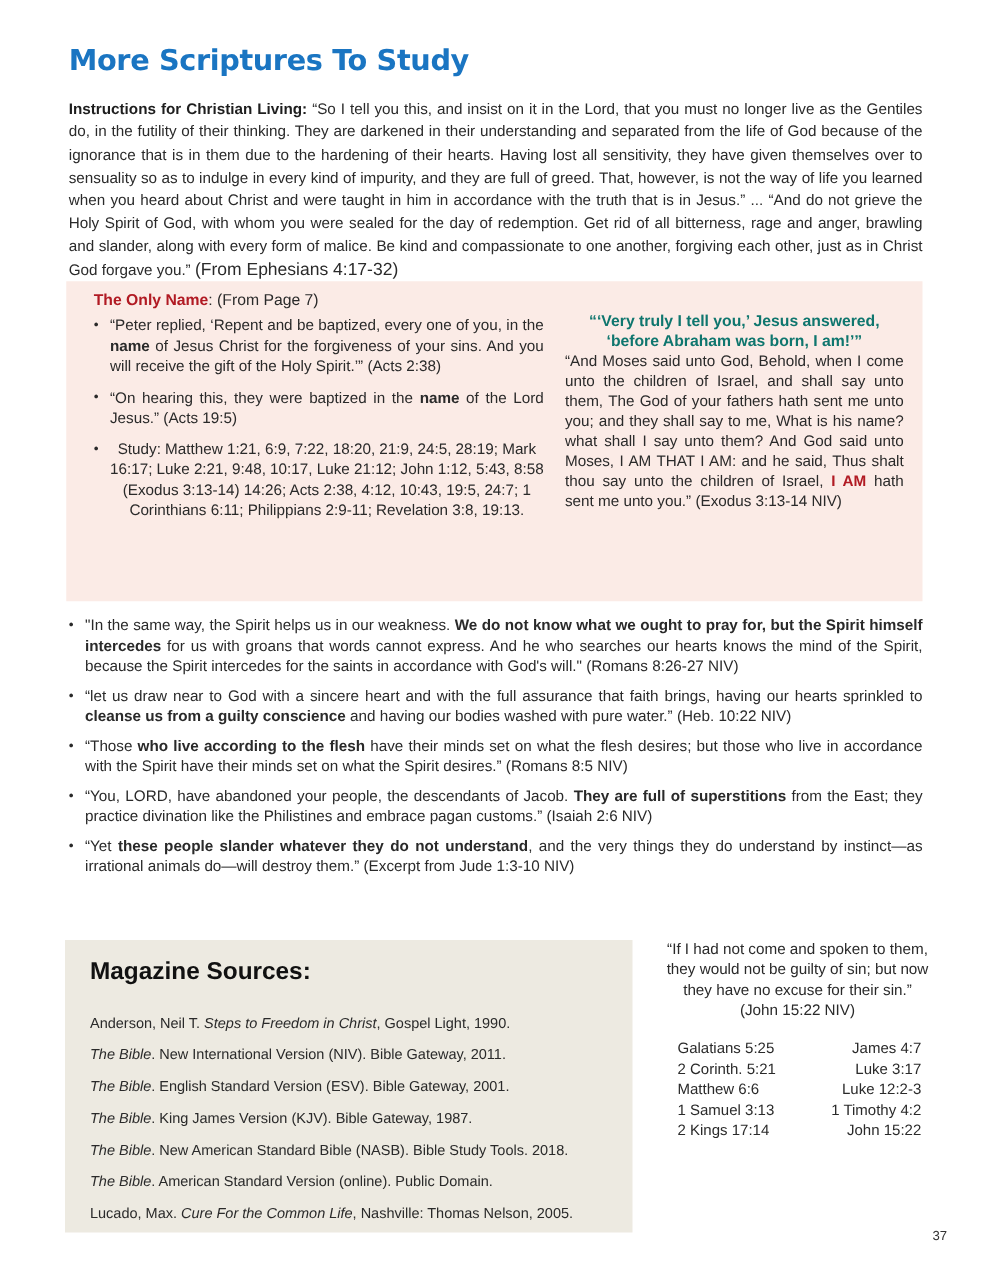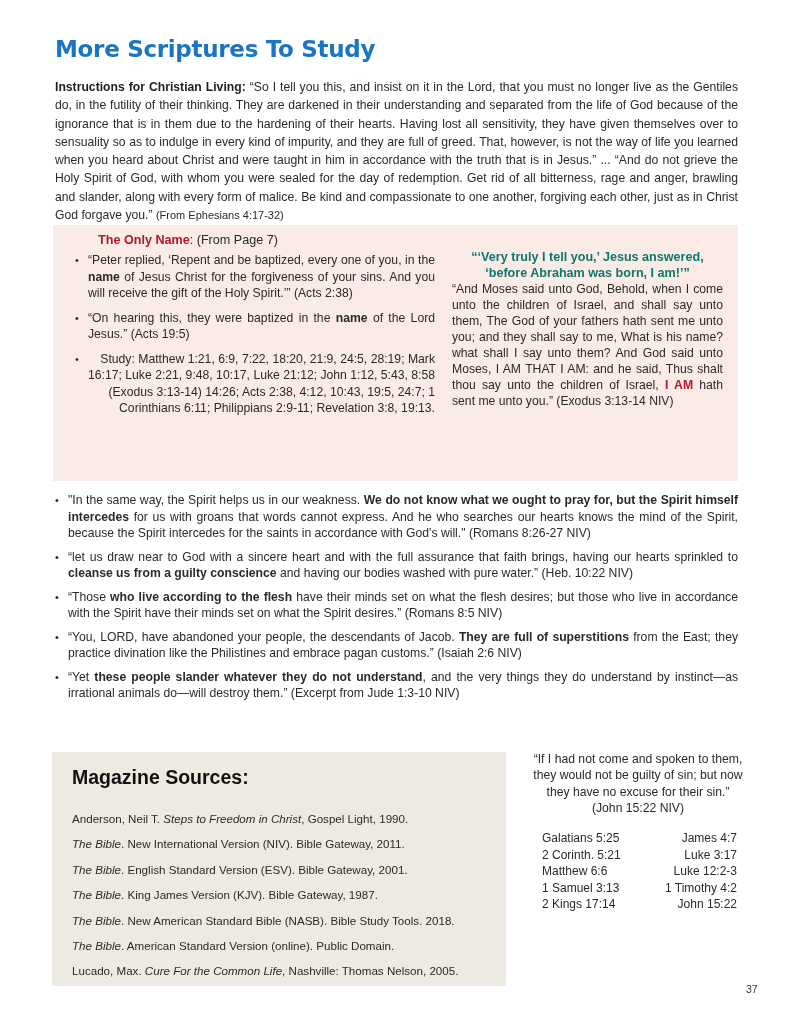--- a/index.html
+++ b/index.html
@@ -10,37 +10,37 @@
   .title {
     position: absolute; left: 55px; top: 36px;
     font-family: "DejaVu Sans", sans-serif; font-weight: bold;
     font-size: 23px; color: #1a75c2; letter-spacing: -0.3px;
   }
   .intro {
     position: absolute; left: 55px; top: 78px; width: 683px;
     font-size: 12.2px; line-height: 18.3px; text-align: justify;
   }
   .intro b { color: #1e1e1e; }
-  .intro .ref { font-size: 11px; margin-top: 30px; }
+  .intro .ref { font-size: 14px; margin-top: 30px; }
   .pink-box {
     position: absolute; left: 53px; top: 225px; width: 685px; height: 256px;
     background: #fbebe6;
   }
   .pink-left { position: absolute; left: 22px; top: 8px; width: 360px; }
-  .pink-heading { font-size: 12.6px; margin-bottom: 5px; margin-left: 23px; }
+  .pink-heading { font-size: 12.6px; margin-bottom: 5px; }
   .pink-heading .red { color: #b11a23; font-weight: bold; }
   ul.bl { margin: 0; padding: 0; list-style: none; }
   ul.bl li {
     position: relative; padding-left: 13px; font-size: 12.2px; line-height: 16.5px;
     margin-bottom: 8px; text-align: justify;
   }
   ul.bl li::before {
     content: "\2022"; position: absolute; left: 0; top: 0; font-size: 11px;
   }
-  .pink-left ul.bl li:last-child { text-align: right; }
+  .pink-left ul.bl li:last-child { text-align: center; }
   .pink-right { position: absolute; left: 399px; top: 24px; width: 271px; }
   .quote-red { text-align: center; color: #0f766e; font-weight: bold; font-size: 12.6px; line-height: 16px; }
   .quote-ref { text-align: center; color: #b11a23; font-size: 12.2px; line-height: 16px; margin-bottom: 14px; }
   .moses { font-size: 12.2px; line-height: 16px; text-align: justify; }
   .moses .red { color: #b11a23; font-weight: bold; }
   .verses { position: absolute; left: 55px; top: 492px; width: 683px; }
   .verses ul.bl li { margin-bottom: 7px; }
   .sources-box {
     position: absolute; left: 52px; top: 752px; width: 454px; height: 234px;
     background: #edeae1;

